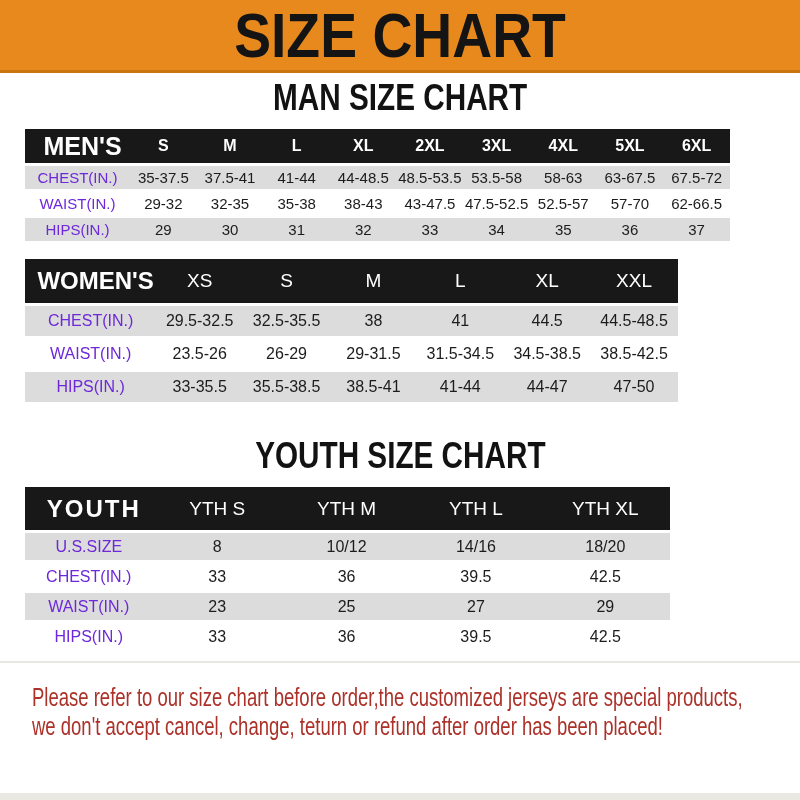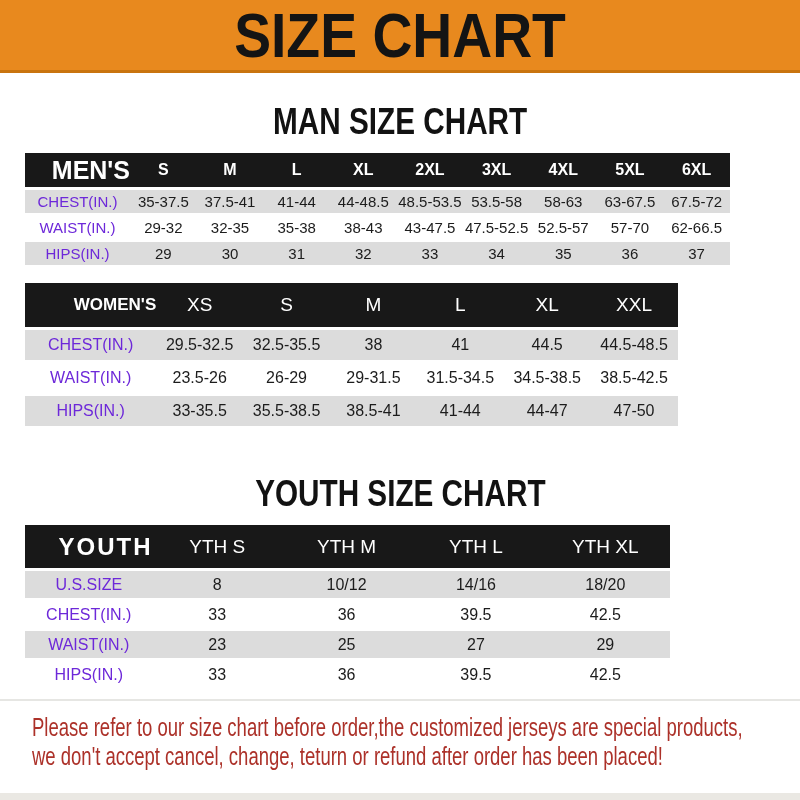--- a/index.html
+++ b/index.html
@@ -26,73 +26,73 @@
     white-space: nowrap;
   }
 
   
   .section-title {
     text-align: center; line-height: 1;
     font-size: 33px; font-weight: bold; color: #121212;
     white-space: nowrap;
   }
   .section-title > span { display: inline-block; transform: scale(0.9, 1.1); }
-  .men-section    .section-title { margin-top: 32px; }
+  .men-section    .section-title { margin-top: 8px; }
   .women-section  .section-title { margin-top: 20px; }
-  .youth-section  .section-title { margin-top: 48px; }
+  .youth-section  .section-title { margin-top: 34px; }
 
   
   table.size-table {
     width: 750px; margin: 12px 25px 0 25px;
     border-collapse: separate; border-spacing: 0 3px;
     table-layout: fixed;
   }
   table.size-table th, table.size-table td {
     text-align: center; vertical-align: middle;
     white-space: nowrap; overflow: hidden;
   }
   table.size-table thead th {
     background: #181818; color: #ffffff;
   }
   table.size-table thead th.corner {
-    text-align: right; padding-left: 10px; font-weight: bold;
+    text-align: center; padding-left: 10px; font-weight: bold;
   }
   table.size-table tbody tr:nth-child(odd) td { background: #DCDCDC; }
   table.size-table tbody tr:nth-child(even) td { background: #FFFFFF; }
   table.size-table td { color: #1c1c1c; }
   table.size-table td.rowlabel { color: #6d28d9; }
 
   
   table.men thead th { height: 34px; font-size: 16px; font-weight: bold; }
   table.men thead th.corner { font-size: 25px; width: 14%; }
   table.men thead th.pad, table.men td.pad { width: 6%; background: transparent; }
   table.men tbody td { height: 23px; font-size: 15px; }
   table.men td.rowlabel { width: 14%; }
 
   
   table.women thead th { height: 44px; font-size: 19px; font-weight: normal; }
-  table.women thead th.corner { font-size: 17px; width: 17.5%; }
+  table.women thead th.corner { font-size: 24px; width: 17.5%; }
   table.women thead th.pad, table.women td.pad { width: 13%; background: transparent; }
   table.women tbody td { height: 30px; font-size: 16px; }
   table.women td.rowlabel { width: 17.5%; }
 
   
   table.youth thead th { height: 43px; font-size: 19px; font-weight: normal; }
   table.youth thead th.corner { font-size: 24px; width: 17%; letter-spacing: 2px; }
   table.youth thead th.pad, table.youth td.pad { width: 14%; background: transparent; }
   table.youth tbody td { height: 27px; font-size: 16px; }
   table.youth td.rowlabel { width: 17%; }
 
   table.size-table tbody td.pad { background: transparent !important; }
 
   
   .footer {
     margin-top: 8px;
     border-top: 2px solid #E6E6E3;
-    padding: 12px 0 0 32px;
+    padding: 20px 0 0 32px;
     flex: 1 1 auto;
   }
   .footer-line {
     color: #AC3129;
     font-size: 25px;
     line-height: 29px;
     white-space: nowrap;
     transform: scaleX(0.74);
     transform-origin: 0 50%;
   }

